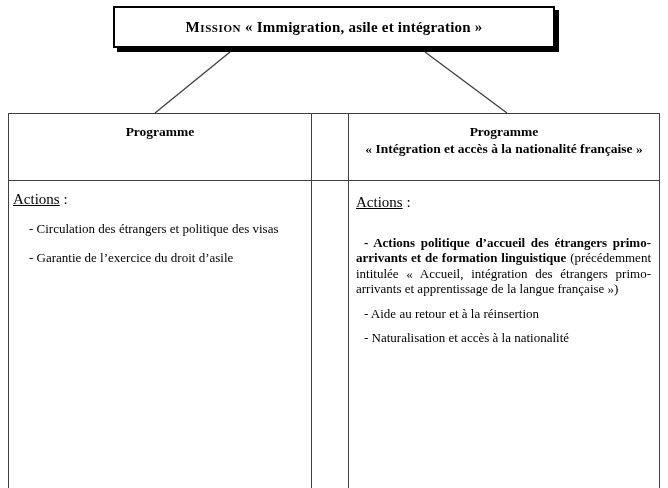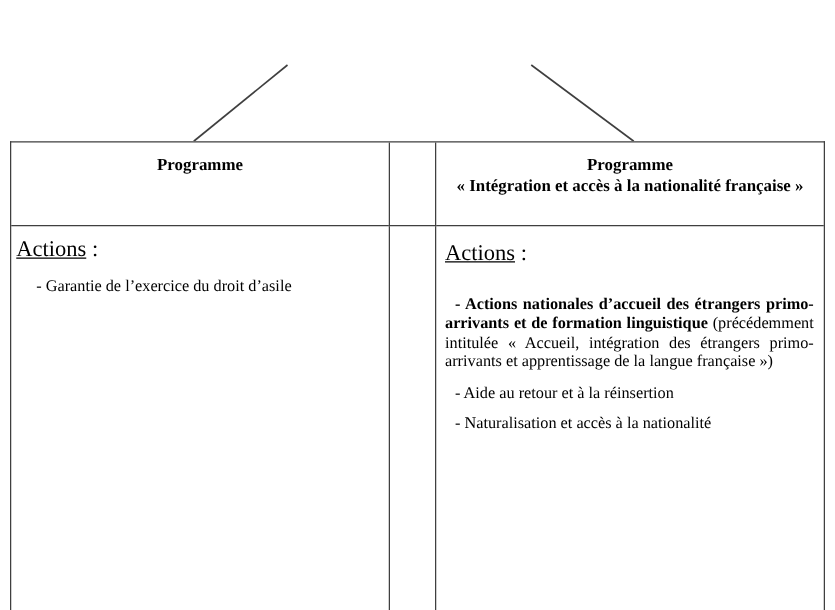--- a/index.html
+++ b/index.html
@@ -69,61 +69,67 @@
     line-height: 16px;
     padding: 10px 6px 0 4px;
     text-align: left;
   }
   .body-right {
     font-size: 13px;
     line-height: 15.5px;
     padding: 14px 8px 0 7px;
     text-align: justify;
   }
-  .actions-head { margin: 0; font-size: 18px; }
+  .actions-head { margin: 0; font-size: 15px; }
   .body-left .actions-head { margin-bottom: 14px; }
   .body-right .actions-head { margin-bottom: 24px; }
   .actions-head .u { text-decoration: underline; }
   .body-left p.item { margin: 13px 0 0 0; text-indent: 16px; }
   .body-right p.item { margin: 9px 0 0 0; text-indent: 8px; }
   .body-right p.item .b { font-weight: bold; }
 </style>
 </head>
 <body>
 
 <div class="canvas">
 
   <svg class="connectors" viewBox="0 0 668 488" xmlns="http://www.w3.org/2000/svg">
     <line x1="230" y1="52" x2="155" y2="113" stroke="#3f3f3f" stroke-width="1.3"></line>
     <line x1="425" y1="52" x2="507" y2="113" stroke="#3f3f3f" stroke-width="1.3"></line>
   </svg>
 
+  <div class="mission-box">
+    <div>
+      <span class="smallcaps">Mission</span><span> « Immigration, asile et intégration »</span>
+    </div>
+  </div>
 
   <div class="grid">
 
     <div class="cell hdr">
       <span>Programme</span>
     </div>
 
     <div class="cell mid hdr"></div>
 
     <div class="cell hdr">
       <span>Programme</span>
       <span class="line2">« Intégration et accès à la nationalité française »</span>
     </div>
 
     <div class="cell body-left">
       <p class="actions-head"><span class="u">Actions</span><span> :</span></p>
+      <p class="item">- Circulation des étrangers et politique des visas</p>
       <p class="item">- Garantie de l’exercice du droit d’asile</p>
     </div>
 
     <div class="cell mid"></div>
 
     <div class="cell body-right">
       <p class="actions-head"><span class="u">Actions</span><span> :</span></p>
-      <p class="item"><span class="b">- Actions nationales d’accueil des étrangers primo-arrivants et de formation linguistique</span><span> (précédemment intitulée « Accueil, intégration des étrangers primo-arrivants et apprentissage de la langue française »)</span></p>
+      <p class="item"><span class="b">- Actions politique d’accueil des étrangers primo-arrivants et de formation linguistique</span><span> (précédemment intitulée « Accueil, intégration des étrangers primo-arrivants et apprentissage de la langue française »)</span></p>
       <p class="item"><span>- Aide au retour et à la réinsertion</span></p>
       <p class="item"><span>- Naturalisation et accès à la nationalité</span></p>
     </div>
 
   </div>
 
 </div>
 
 </body></html>

